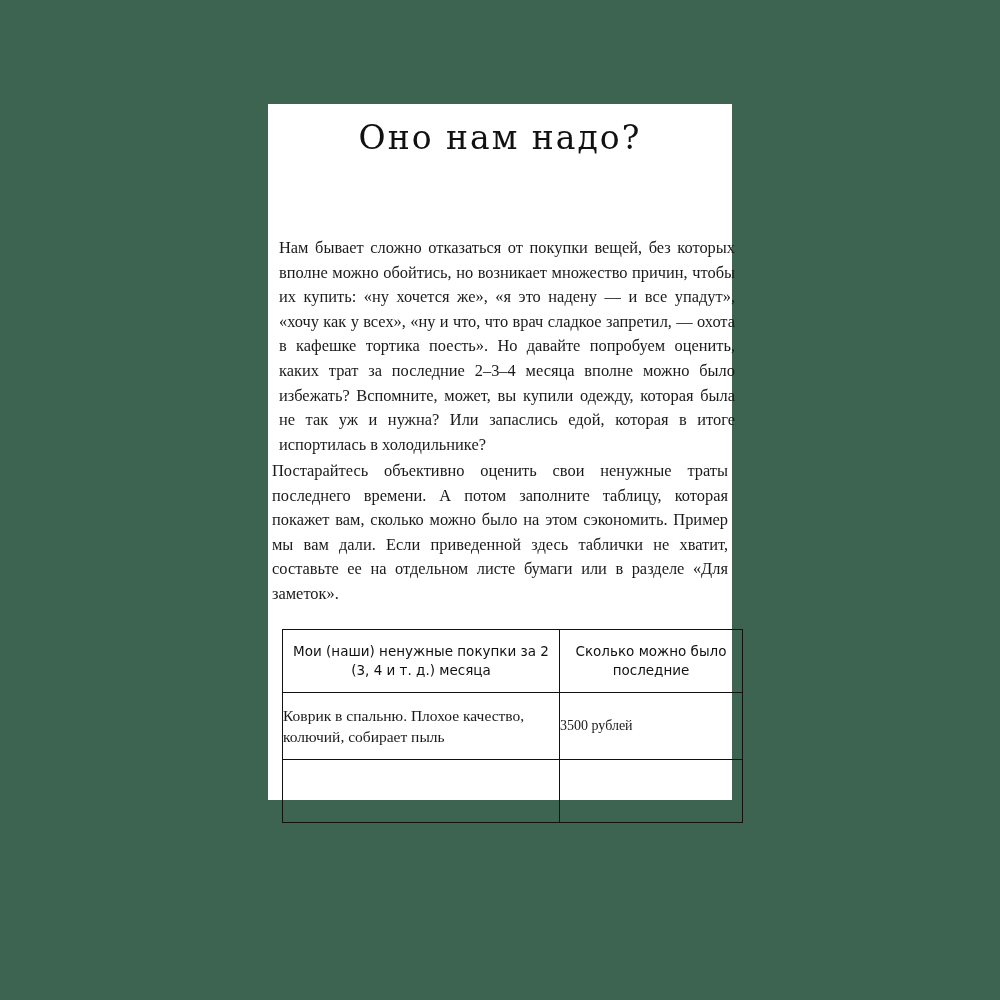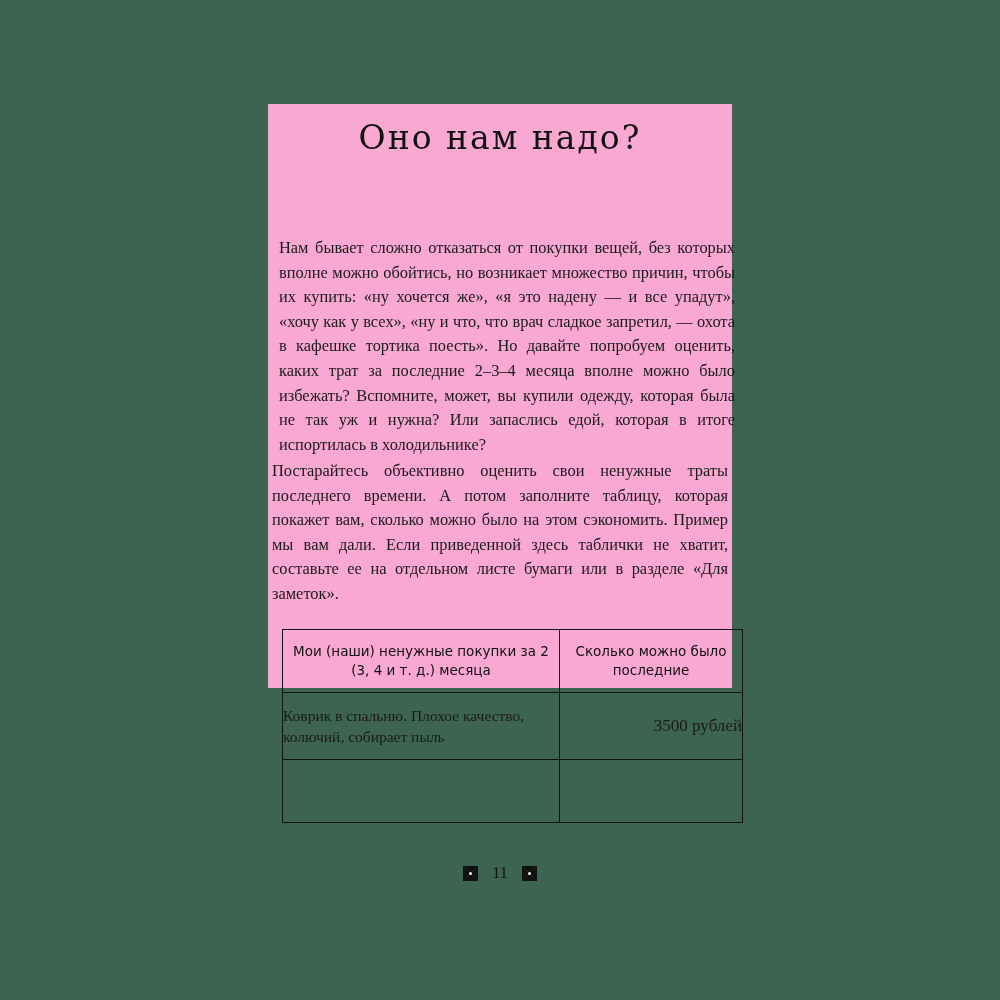--- a/index.html
+++ b/index.html
@@ -11,22 +11,22 @@
     height: 1000px;
     background: #3d6450;
     font-family: "Liberation Serif", serif;
     overflow: hidden;
   }
   .page {
     position: absolute;
     left: 268px;
     top: 104px;
     width: 464px;
-    height: 584px;
-    background: #f9a8d4;
+    height: 696px;
+    background: #ffffff;
     box-sizing: border-box;
   }
   .page-inner {
     position: absolute;
     left: 0;
     top: 0;
     width: 464px;
     height: 792px;
     padding: 0 3px;
     box-sizing: border-box;
@@ -86,24 +86,24 @@
     font-family: "Liberation Serif", serif;
     font-size: 15.5px;
     line-height: 21px;
     color: #1a1a1a;
     height: 66px;
     padding: 6px 10px 6px 12px;
     text-align: left;
   }
   td.body-cell-right {
     font-family: "Liberation Serif", serif;
-    font-size: 17px;
+    font-size: 14px;
     color: #1a1a1a;
     height: 66px;
-    text-align: right;
+    text-align: left;
   }
   td.empty-cell {
     height: 62px;
   }
   .footer {
     position: absolute;
     left: 0;
     top: 760px;
     width: 464px;
     display: flex;
@@ -151,38 +151,15 @@
           <td class="body-cell-left">Коврик в спальню. Плохое качество, колючий, собирает пыль</td>
           <td class="body-cell-right">3500 рублей</td>
         </tr>
         <tr>
           <td class="body-cell-left empty-cell"></td>
           <td class="body-cell-right empty-cell"></td>
         </tr>
       </tbody>
     </table>
 
-    <div class="footer">
-      <span class="cross-orn">
-        <svg width="15" height="15" viewBox="0 0 15 15" xmlns="http://www.w3.org/2000/svg">
-          <rect x="0.5" y="0.5" width="14" height="14" fill="none" stroke="#111111" stroke-width="1"></rect>
-          <path d="M0.5 0.5 L7.5 7.5 L0.5 14.5 Z" fill="#111111"></path>
-          <path d="M14.5 0.5 L7.5 7.5 L14.5 14.5 Z" fill="#111111"></path>
-          <path d="M0.5 0.5 L7.5 7.5 L14.5 0.5 Z" fill="#111111"></path>
-          <path d="M0.5 14.5 L7.5 7.5 L14.5 14.5 Z" fill="#111111"></path>
-          <circle cx="7.5" cy="7.5" r="1.5" fill="#ffffff"></circle>
-        </svg>
-      </span>
-      <span class="folio-num">11</span>
-      <span class="cross-orn">
-        <svg width="15" height="15" viewBox="0 0 15 15" xmlns="http://www.w3.org/2000/svg">
-          <rect x="0.5" y="0.5" width="14" height="14" fill="none" stroke="#111111" stroke-width="1"></rect>
-          <path d="M0.5 0.5 L7.5 7.5 L0.5 14.5 Z" fill="#111111"></path>
-          <path d="M14.5 0.5 L7.5 7.5 L14.5 14.5 Z" fill="#111111"></path>
-          <path d="M0.5 0.5 L7.5 7.5 L14.5 0.5 Z" fill="#111111"></path>
-          <path d="M0.5 14.5 L7.5 7.5 L14.5 14.5 Z" fill="#111111"></path>
-          <circle cx="7.5" cy="7.5" r="1.5" fill="#ffffff"></circle>
-        </svg>
-      </span>
-    </div>
 
   </div>
 </div>
 
 </body></html>

